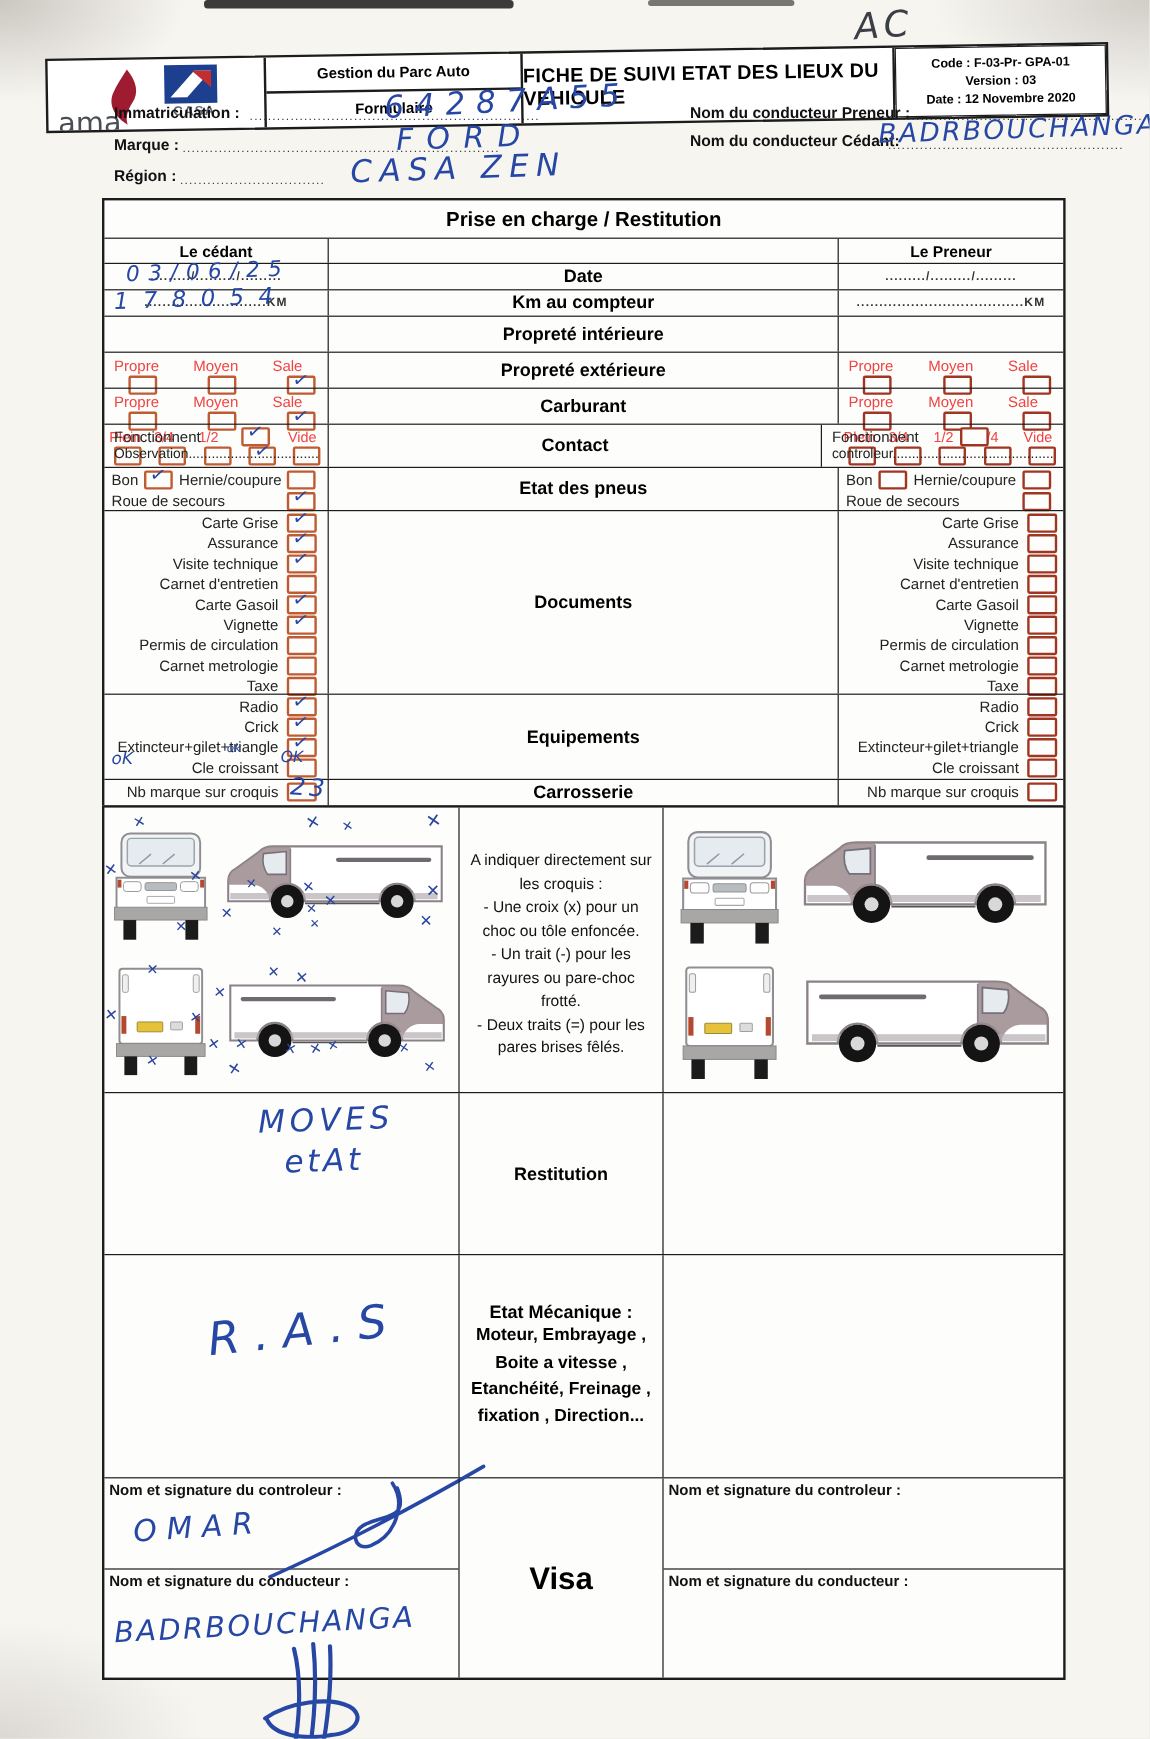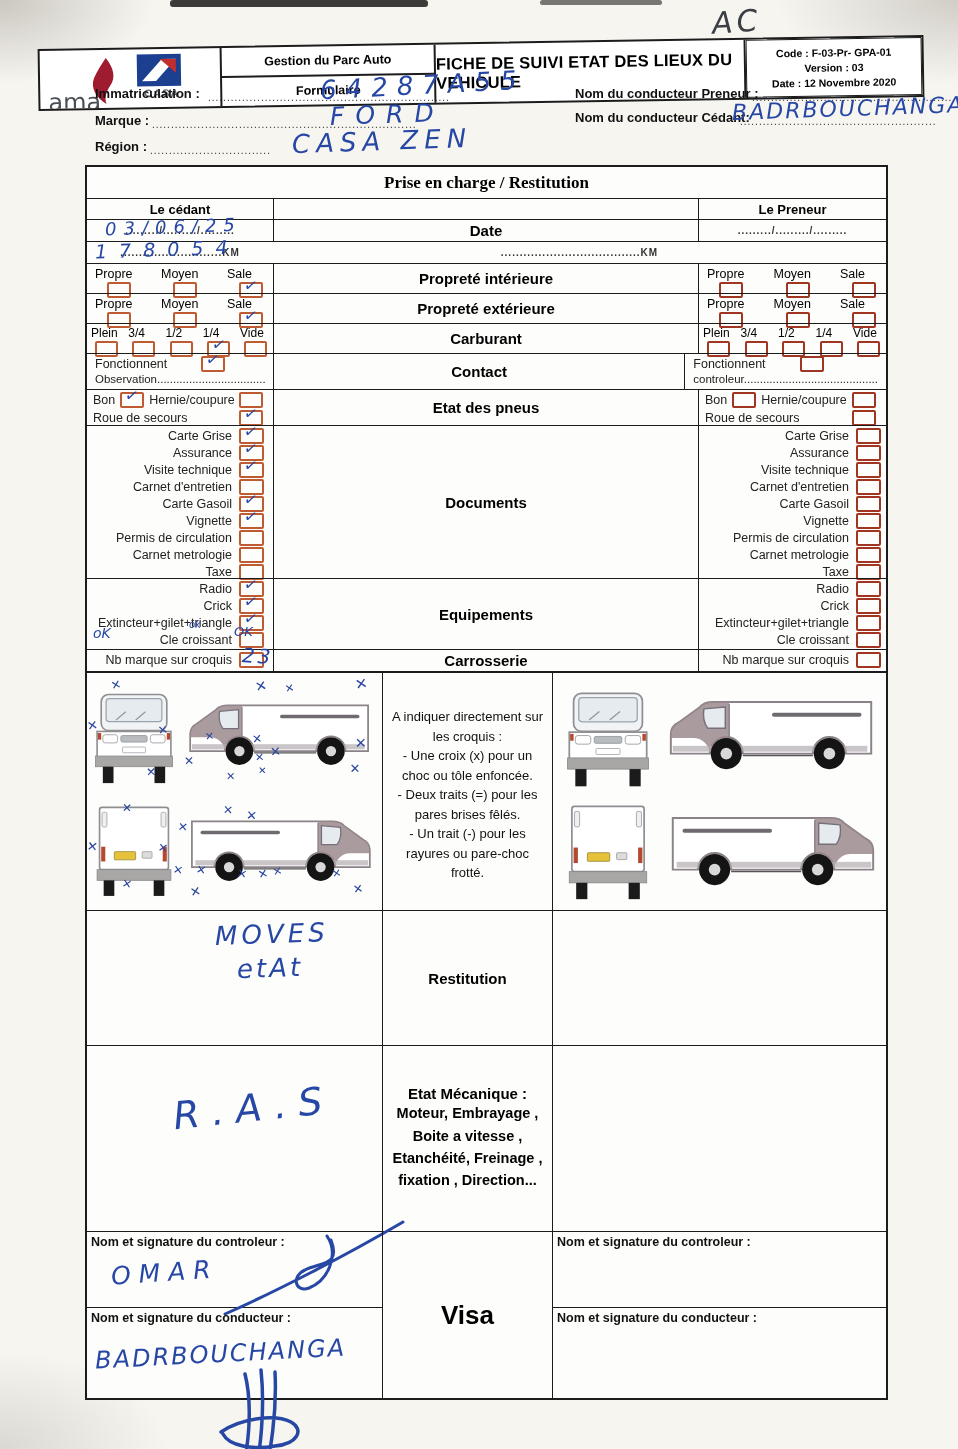--- a/index.html
+++ b/index.html
@@ -40,21 +40,21 @@
   .l3{flex:1;position:relative;box-sizing:border-box;}
   .title-row{display:flex;align-items:center;justify-content:center;font-weight:bold;font-size:17px;}
   .colhead{display:flex;align-items:center;justify-content:center;font-weight:bold;font-size:13px;height:100%;}
   .center-dots{display:flex;align-items:center;justify-content:center;height:100%;font-weight:bold;}
   
   .cb{display:inline-block;width:20px;height:12px;border:2px solid #bf5b33;border-radius:2px;position:relative;flex:none;background:#fdfdfb;}
   .cb-r{border-color:#a03522;}
   .cb.checked::after{content:"✓";position:absolute;left:3px;top:-8px;color:#2747a5;font-size:16px;font-weight:bold;transform:rotate(10deg);font-family:"DejaVu Sans",sans-serif;}
   .opt-row{display:flex;justify-content:space-between;padding:3px 10px 0 8px;height:100%;box-sizing:border-box;}
   .opt{display:flex;flex-direction:column;align-items:flex-start;}
-  .opt .opt-label{font-size:12.5px;color:#000000;}
+  .opt .opt-label{font-size:12.5px;color:#ef4444;margin-top:31px;}
   .opt .cb{margin-left:12px;margin-top:1px;}
   .opt-row.five{padding:2px 6px 0 4px;}
   .opt-row.five .opt-label{font-size:12px;}
   .opt-row.five .cb{margin-left:4px;width:19px;}
   .line{display:flex;align-items:center;font-size:12.5px;color:#222;}
   .doc-line{display:flex;align-items:center;justify-content:flex-end;gap:7px;height:17px;padding-right:9px;font-size:12.5px;color:#222;}
   .doc-line .cb{width:21px;height:12px;}
   .instr{padding:34px 8px 0 8px;text-align:center;font-size:13px;line-height:1.5;color:#111;}
   .xmark{position:absolute;color:#2b46a0;font-weight:bold;font-family:"DejaVu Sans",sans-serif;}
   .sketch{position:absolute;}
@@ -159,21 +159,21 @@
 
   <span class="ident-label" style="left:575px;top:86px;">Nom du conducteur Preneur :</span>
   <span class="ident-dots" style="left:752px;top:92px;">..........................................................</span>
 
   <span class="ident-label" style="left:575px;top:110px;">Nom du conducteur Cédant:</span>
   <span class="ident-dots" style="left:740px;top:116px;">....................................................</span>
   <span class="hw" style="left:732px;top:96px;font-size:22px;letter-spacing:2px;transform:rotate(-2deg);">BADRBOUCHANGA</span>
 
   <div class="tbl" style="top:165px;">
 
-    <div class="trow first title-row" style="height:31px;font-family:Liberation Serif, serif;">
+    <div class="trow first title-row" style="height:31px;">
       <span>Prise en charge / Restitution</span>
     </div>
 
     <div class="trow" style="height:21px;">
       <div class="c1">
           <div class="colhead">Le cédant</div>
         </div>
       <div class="c2"></div>
       <div class="c3">
           <div class="colhead">Le Preneur</div>
@@ -189,20 +189,21 @@
       <div class="c3">
           <div class="center-dots dots">........./........./.........</div>
         </div>
     </div>
 
     <div class="trow" style="height:22px;">
       <div class="c1">
         <div class="center-dots dots">...........................KM</div>
         <span class="hw" style="left:8px;top:-4px;font-size:19px;letter-spacing:12px;transform:rotate(-2deg);">178054</span>
       </div>
+      <div class="c2">Km au compteur</div>
       <div class="c3">
           <div class="center-dots dots">.....................................KM</div>
         </div>
     </div>
 
     <div class="trow" style="height:30px;">
       <div class="c1">
           <div class="opt-row">
 
       <div class="opt">
@@ -569,22 +570,22 @@
             <span class="xmark" style="left: 63%; top: 81%; font-size: 11px; transform: rotate(-12deg);">✕</span>
             <span class="xmark" style="left: 35%; top: 89%; font-size: 13px; transform: rotate(-11deg);">✕</span>
             <span class="xmark" style="left: 83%; top: 82%; font-size: 11px; transform: rotate(-10deg);">✕</span>
             <span class="xmark" style="left: 90%; top: 88%; font-size: 12px; transform: rotate(-9deg);">✕</span>
           </div>
       </div>
       <div class="l2">
         <div class="instr">
           <div style="font-weight:normal;">A indiquer directement sur les croquis :</div>
           <div>- Une croix (x) pour un choc ou tôle enfoncée.</div>
+          <div>- Un trait (-) pour les rayures ou pare-choc frotté.</div>
           <div>- Deux traits (=) pour les pares brises fêlés.</div>
-          <div>- Un trait (-) pour les rayures ou pare-choc frotté.</div>
         </div>
       </div>
       <div class="l3">
         <svg class="sketch" style="left:12px;top:14px;" width="86" height="104">
             <use href="#van-front"></use>
           </svg>
         <svg class="sketch" style="left:112px;top:22px;" width="214" height="90">
             <use href="#van-side"></use>
           </svg>
         <svg class="sketch" style="left:12px;top:126px;" width="86" height="104">

